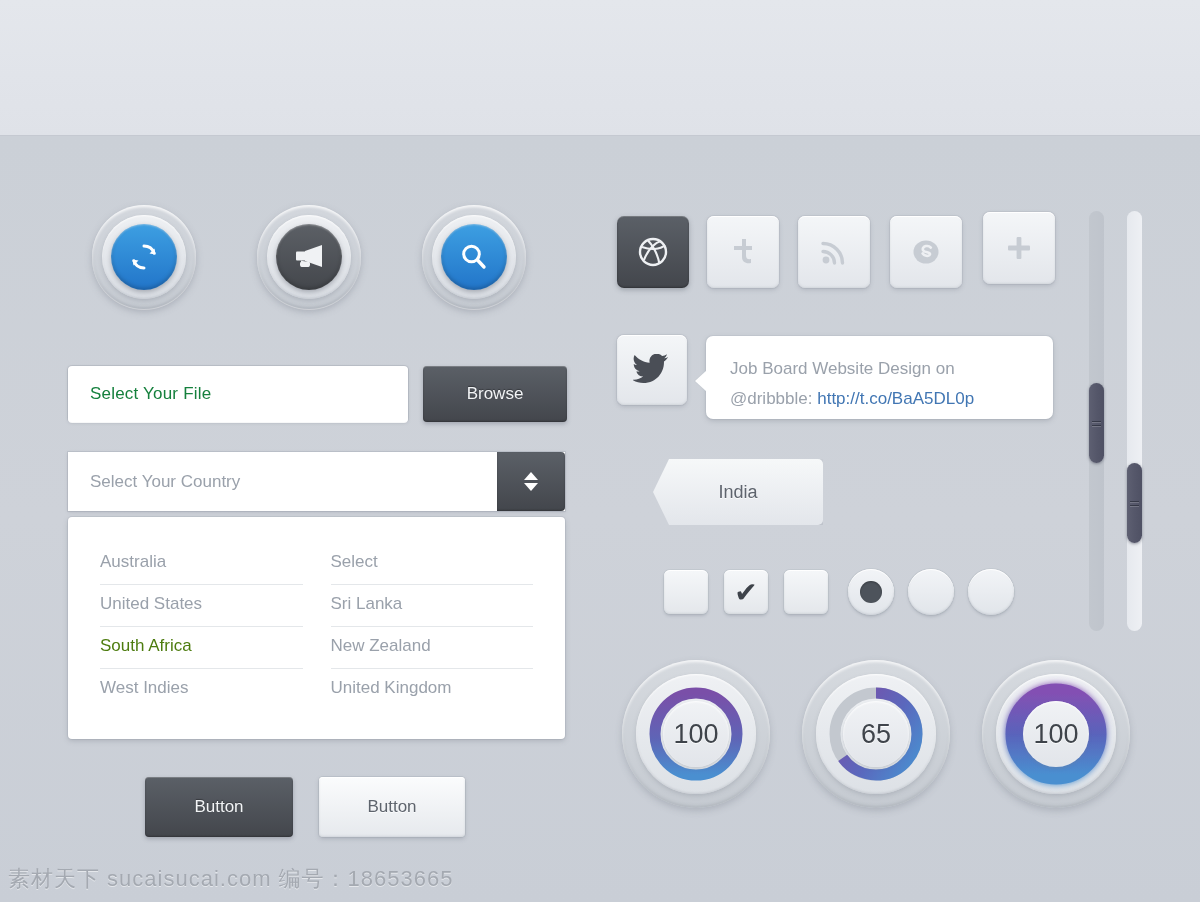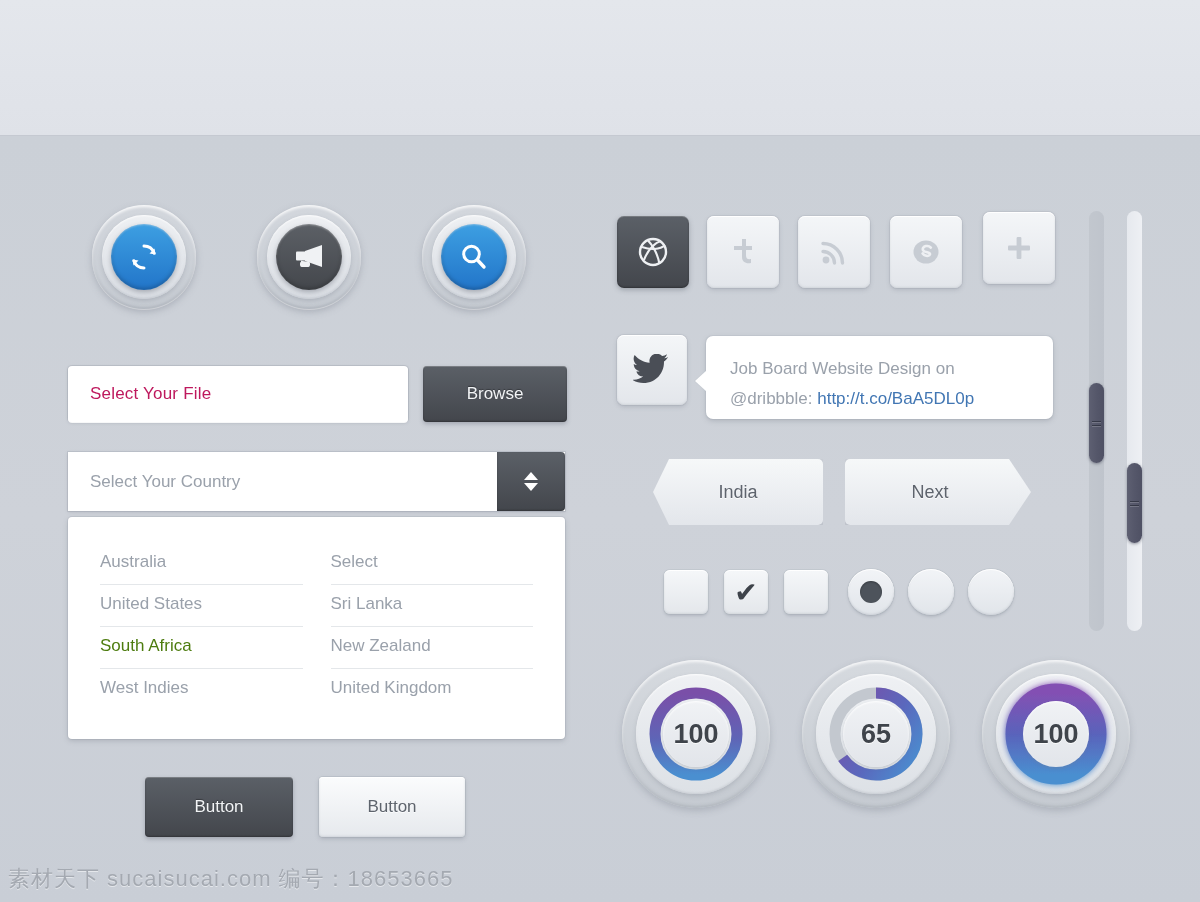--- a/index.html
+++ b/index.html
@@ -71,21 +71,21 @@
     border-radius: 4px;
     box-shadow:
       0 1px 0 rgba(255,255,255,.9),
       0 1px 3px rgba(120,126,138,.35),
       0 0 0 1px rgba(175,181,190,.55);
     display: flex; align-items: center;
   }
   .txt-field .ph {
     padding-left: 22px;
     font-size: 17px;
-    color: #be185d;
+    color: #15803d;
     letter-spacing: .2px;
   }
   .dark-btn {
     position: absolute;
     background: linear-gradient(180deg, #5b6067 0%, #43464c 100%);
     border-radius: 4px;
     color: #f2f4f6;
     font-size: 17px;
     display: flex; align-items: center; justify-content: center;
     box-shadow:
@@ -271,21 +271,21 @@
     box-shadow:
       0 1px 2px rgba(255,255,255,.9) inset,
       0 -1px 2px rgba(140,146,158,.28) inset,
       0 2px 4px rgba(120,126,138,.28);
     position: relative;
     display: flex; align-items: center; justify-content: center;
   }
   .dial svg.gauge { position: absolute; left: 0; top: 0; }
   .dial .val {
     position: relative; z-index: 3;
-    font-size: 27px; font-weight: bold; color: #3f444b;
+    font-size: 27px; font-weight: normal; color: #3f444b;
     text-shadow: 0 1px 0 rgba(255,255,255,.8);
   }
   .dial .hub {
     position: absolute; z-index: 2;
     width: 66px; height: 66px; border-radius: 50%;
     background: linear-gradient(180deg, #f0f2f5 0%, #e2e5ea 100%);
     box-shadow: 0 1px 2px rgba(255,255,255,.9) inset, 0 2px 3px rgba(120,126,138,.25);
   }
 
   
@@ -463,21 +463,20 @@
       </svg>
     </span>
   </div>
 
   <div class="bubble" style="left:706px; top:336px; width:347px; height:83px;">
     <div class="line">Job Board Website Design on</div>
     <div class="line"><span>@dribbble: </span><span class="link">http://t.co/BaA5DL0p</span></div>
   </div>
 
   <div class="arrow-btn back" style="left:653px; top:459px;">India</div>
-  <div class="arrow-btn next" style="left:845px; top:459px;">Next</div>
 
   <div class="cbox" style="left:664px; top:570px;">
     <span class="tick" style="font-size:26px;"></span>
   </div>
   <div class="cbox" style="left:724px; top:570px;">
     <span class="tick" style="font-size:28px;">✔</span>
   </div>
   <div class="cbox" style="left:784px; top:570px;">
     <span class="tick" style="font-size:26px;"></span>
   </div>

